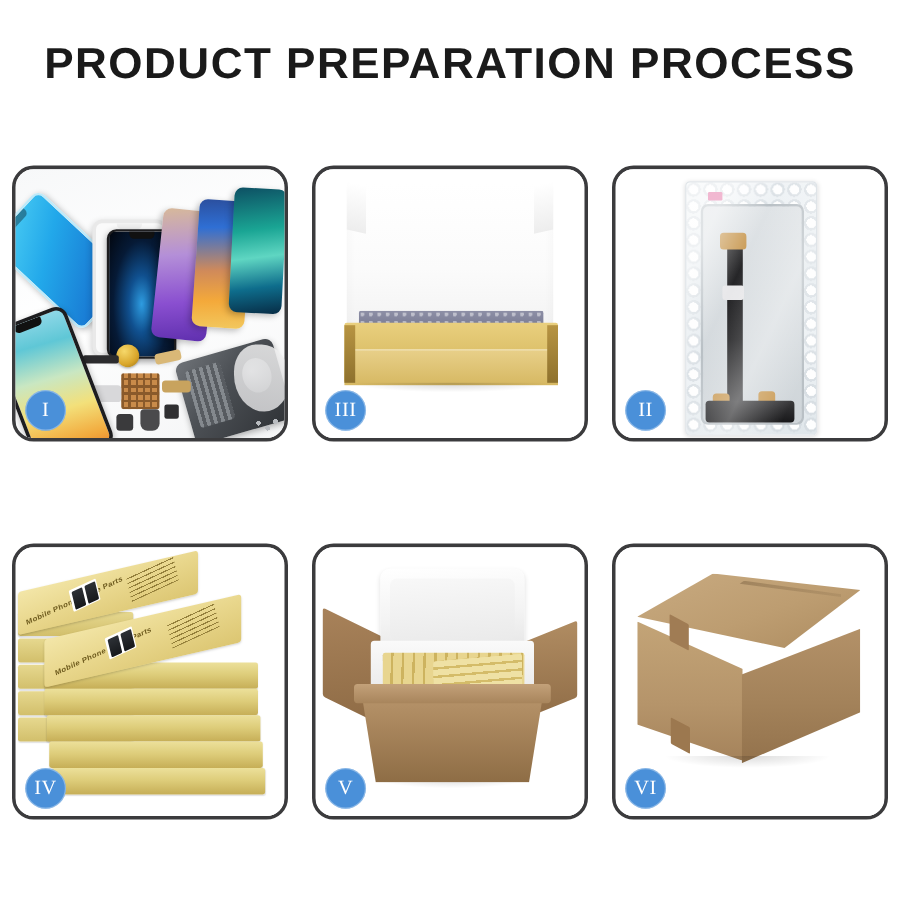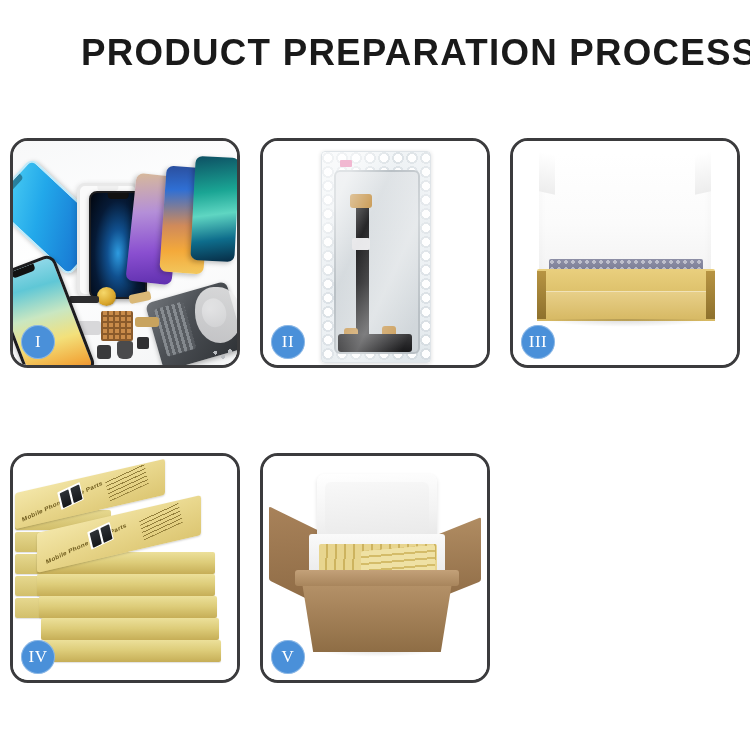--- a/index.html
+++ b/index.html
@@ -11,21 +11,21 @@
     width: 750px;
     height: 750px;
     font-family: "Liberation Sans", sans-serif;
     overflow: hidden;
     position: relative;
   }
 
   
   #header {
     padding-top: 34px;
-    text-align: right;
+    text-align: center;
   }
   #page-title {
     font-family: "Liberation Sans", sans-serif;
     font-size: 36px;
     font-weight: bold;
     letter-spacing: 1.2px;
     color: #1a1a1a;
     margin: 0;
     line-height: 1.05;
     transform: scaleX(1.02);
@@ -473,56 +473,56 @@
       <div class="p1-part" id="p1-flexG"></div>
       <div class="p1-part" id="p1-screws"></div>
       <div id="p1-hand"></div>
     </div>
     <div class="badge">I</div>
 
   </div>
 
   <div class="panel">
     <div class="panel-stage">
+      <div class="p3-bg"></div>
+      <div id="p3-lid"></div>
+      <div id="p3-lid-flapL"></div>
+      <div id="p3-lid-flapR"></div>
+      <div id="p3-foam"></div>
+      <div id="p3-tray"></div>
+      <div id="p3-tray-front"></div>
+      <div id="p3-tray-left"></div>
+      <div id="p3-tray-right"></div>
+      <div id="p3-shadow"></div>
+    </div>
+    <div class="badge">III</div>
+
+  </div>
+
+  <div class="panel">
+    <div class="panel-stage">
       <div class="p2-bg"></div>
       <div id="p2-bag">
         <div id="p2-lcd"></div>
         <div id="p2-flex"></div>
         <div id="p2-conn-top"></div>
         <div id="p2-conn-bl"></div>
         <div id="p2-conn-br"></div>
         <div id="p2-chip"></div>
         <div id="p2-base"></div>
         <div id="p2-sticker"></div>
         <div id="p2-gloss"></div>
       </div>
     </div>
     <div class="badge">II</div>
 
   </div>
 
   <div class="panel">
     <div class="panel-stage">
-      <div class="p3-bg"></div>
-      <div id="p3-lid"></div>
-      <div id="p3-lid-flapL"></div>
-      <div id="p3-lid-flapR"></div>
-      <div id="p3-foam"></div>
-      <div id="p3-tray"></div>
-      <div id="p3-tray-front"></div>
-      <div id="p3-tray-left"></div>
-      <div id="p3-tray-right"></div>
-      <div id="p3-shadow"></div>
-    </div>
-    <div class="badge">III</div>
-
-  </div>
-
-  <div class="panel">
-    <div class="panel-stage">
       <div class="p4-bg"></div>
 
       <div class="p4-stackrow-l" style="left:2px; top:54px;"></div>
       <div class="p4-stackrow-l" style="left:2px; top:76px;"></div>
       <div class="p4-stackrow-l" style="left:2px; top:98px;"></div>
       <div class="p4-stackrow-l" style="left:2px; top:120px;"></div>
       <div class="p4-stackrow-l" style="left:2px; top:142px;"></div>
 
       <div class="p4-stackrow" style="left:24px; top:96px;"></div>
       <div class="p4-stackrow" style="left:24px; top:118px;"></div>
@@ -562,14 +562,28 @@
       <div id="p5-contents"></div>
       <div id="p5-contents2"></div>
       <div id="p5-carton-rim"></div>
       <div id="p5-carton-body"></div>
       <div id="p5-shadow"></div>
     </div>
     <div class="badge">V</div>
 
   </div>
 
+  <div class="panel">
+    <div class="panel-stage">
+      <div class="p6-bg"></div>
+      <div id="p6-top"></div>
+      <div id="p6-left"></div>
+      <div id="p6-right"></div>
+      <div id="p6-seam"></div>
+      <div id="p6-tapeT"></div>
+      <div id="p6-tapeB"></div>
+      <div id="p6-shadow"></div>
+    </div>
+    <div class="badge">VI</div>
+
+  </div>
 
 </div>
 
 </body></html>

